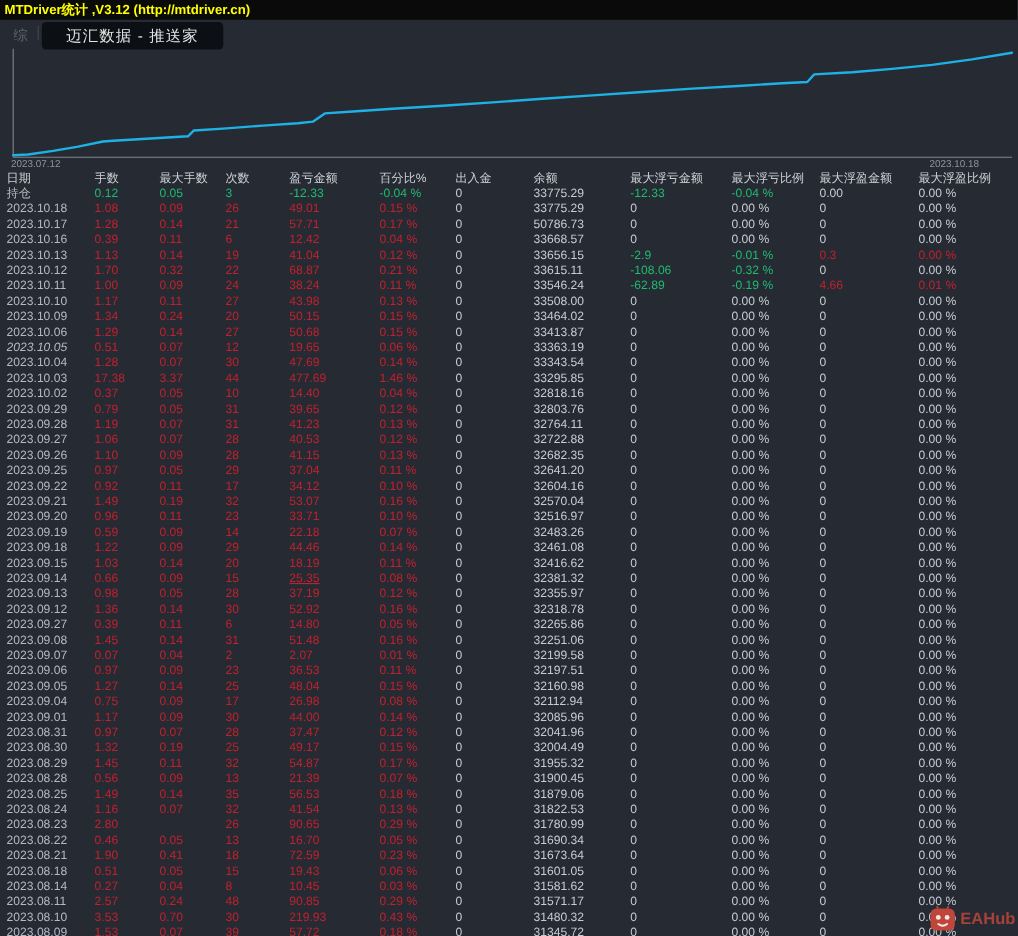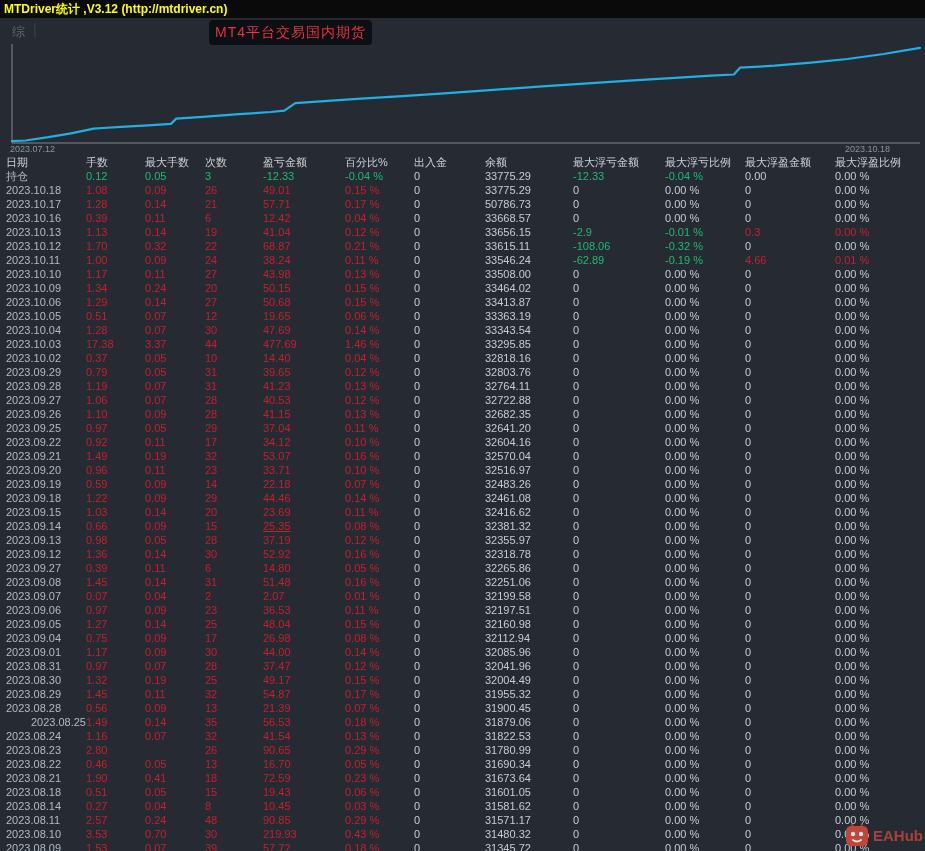--- a/index.html
+++ b/index.html
@@ -45,22 +45,22 @@
   .wm-text{color:#a7423a;font-weight:bold;font-size:15px;}
 </style>
 </head>
 <body>
 
 <div class="titlebar">MTDriver统计 ,V3.12 (http://mtdriver.cn)</div>
 
 <div class="tabbar">
   <span class="tab-clip">综</span>
   <span class="tab-sep">|</span>
-  <div class="tab tab2">
-    <span>MT4平台交易国内期货</span>
+  <div class="tab tab1">
+    <span>迈汇数据 - 推送家</span>
   </div>
 </div>
 
 <svg class="chart" id="chart" width="925" height="112" viewBox="0 0 925 112">
   <line x1="12" y1="0" x2="12" y2="99" stroke="#80868e" stroke-width="1"></line>
   <line x1="12" y1="99" x2="920" y2="99" stroke="#80868e" stroke-width="1"></line>
   <polyline id="curve" fill="none" stroke="#1fb1e6" stroke-width="2.2" stroke-linejoin="round" stroke-linecap="round" points="12.0,97.1 25.6,96.5 48.3,93.2 71.0,89.3 93.7,84.6 102.8,84.0 125.5,82.6 148.2,81.3 170.9,79.9 176.3,74.6 202.7,72.9 239.0,70.2 270.8,68.0 284.4,66.6 295.3,59.1 320.7,57.4 357.0,54.9 402.4,52.2 447.8,49.1 493.2,45.8 538.6,42.7 584.0,39.7 629.4,36.6 674.8,33.9 711.2,31.7 733.9,30.5 740.2,23.6 774.7,21.7 811.0,18.6 847.4,15.0 883.7,10.0 920.0,3.9"></polyline>
   <text x="10" y="108" font-size="9" fill="#8d939c">2023.07.12</text>
   <text x="890" y="108" font-size="9" fill="#8d939c" text-anchor="end">2023.10.18</text>
 </svg>
@@ -215,21 +215,21 @@
         <span class="cell c-red" style="width: 82px;">50.68</span>
         <span class="cell c-red" style="width: 69px;">0.15 %</span>
         <span class="cell c-white" style="width: 71px;">0</span>
         <span class="cell c-white" style="width: 88px;">33413.87</span>
         <span class="cell c-white" style="width: 92px;">0</span>
         <span class="cell c-white" style="width: 80px;">0.00 %</span>
         <span class="cell c-white" style="width: 90px;">0</span>
         <span class="cell c-white" style="width: 87px;">0.00 %</span>
       </div>
       <div class="trow">
-        <span class="cell c-date" style="width: 80px;">2023.10.05</span>
+        <span class="cell c-date" style="width: 80px; font-style: italic;">2023.10.05</span>
         <span class="cell c-red" style="width: 59px;">0.51</span>
         <span class="cell c-red" style="width: 60px;">0.07</span>
         <span class="cell c-red" style="width: 58px;">12</span>
         <span class="cell c-red" style="width: 82px;">19.65</span>
         <span class="cell c-red" style="width: 69px;">0.06 %</span>
         <span class="cell c-white" style="width: 71px;">0</span>
         <span class="cell c-white" style="width: 88px;">33363.19</span>
         <span class="cell c-white" style="width: 92px;">0</span>
         <span class="cell c-white" style="width: 80px;">0.00 %</span>
         <span class="cell c-white" style="width: 90px;">0</span>
@@ -415,21 +415,21 @@
         <span class="cell c-white" style="width: 92px;">0</span>
         <span class="cell c-white" style="width: 80px;">0.00 %</span>
         <span class="cell c-white" style="width: 90px;">0</span>
         <span class="cell c-white" style="width: 87px;">0.00 %</span>
       </div>
       <div class="trow">
         <span class="cell c-date" style="width: 80px;">2023.09.15</span>
         <span class="cell c-red" style="width: 59px;">1.03</span>
         <span class="cell c-red" style="width: 60px;">0.14</span>
         <span class="cell c-red" style="width: 58px;">20</span>
-        <span class="cell c-red" style="width: 82px;">23.69</span>
+        <span class="cell c-red" style="width: 82px;">18.19</span>
         <span class="cell c-red" style="width: 69px;">0.11 %</span>
         <span class="cell c-white" style="width: 71px;">0</span>
         <span class="cell c-white" style="width: 88px;">32416.62</span>
         <span class="cell c-white" style="width: 92px;">0</span>
         <span class="cell c-white" style="width: 80px;">0.00 %</span>
         <span class="cell c-white" style="width: 90px;">0</span>
         <span class="cell c-white" style="width: 87px;">0.00 %</span>
       </div>
       <div class="trow">
         <span class="cell c-date" style="width: 80px;">2023.09.14</span>
@@ -621,21 +621,21 @@
         <span class="cell c-red" style="width: 82px;">21.39</span>
         <span class="cell c-red" style="width: 69px;">0.07 %</span>
         <span class="cell c-white" style="width: 71px;">0</span>
         <span class="cell c-white" style="width: 88px;">31900.45</span>
         <span class="cell c-white" style="width: 92px;">0</span>
         <span class="cell c-white" style="width: 80px;">0.00 %</span>
         <span class="cell c-white" style="width: 90px;">0</span>
         <span class="cell c-white" style="width: 87px;">0.00 %</span>
       </div>
       <div class="trow">
-        <span class="cell c-date" style="width: 80px; text-align: right;">2023.08.25</span>
+        <span class="cell c-date" style="width: 80px;">2023.08.25</span>
         <span class="cell c-red" style="width: 59px;">1.49</span>
         <span class="cell c-red" style="width: 60px;">0.14</span>
         <span class="cell c-red" style="width: 58px;">35</span>
         <span class="cell c-red" style="width: 82px;">56.53</span>
         <span class="cell c-red" style="width: 69px;">0.18 %</span>
         <span class="cell c-white" style="width: 71px;">0</span>
         <span class="cell c-white" style="width: 88px;">31879.06</span>
         <span class="cell c-white" style="width: 92px;">0</span>
         <span class="cell c-white" style="width: 80px;">0.00 %</span>
         <span class="cell c-white" style="width: 90px;">0</span>

